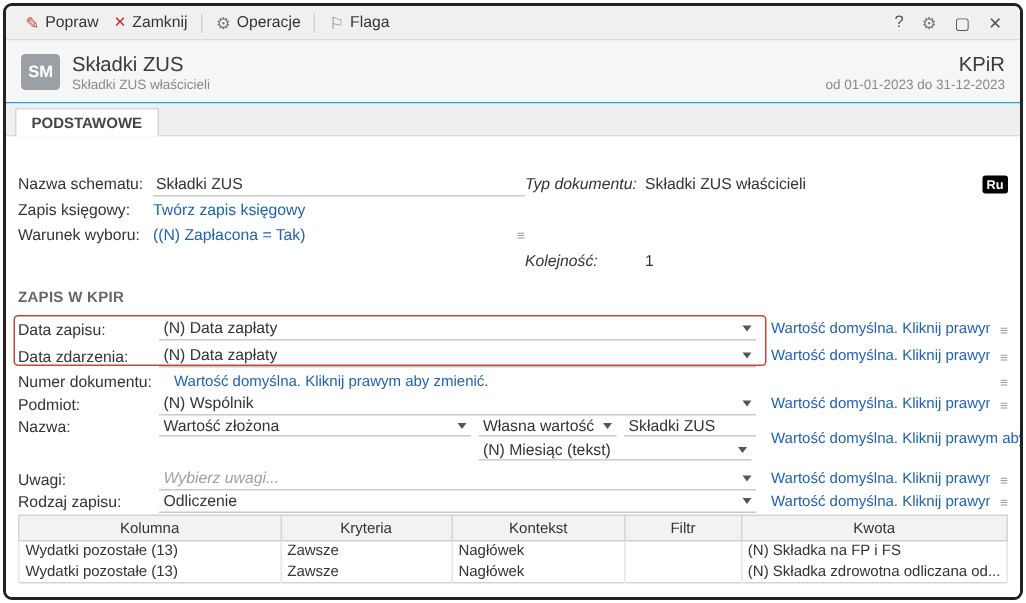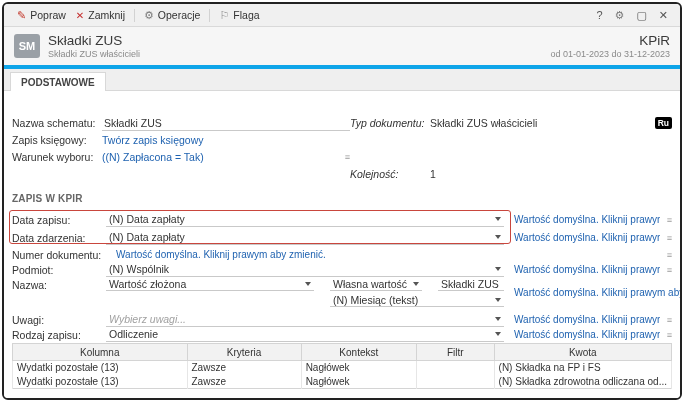--- a/index.html
+++ b/index.html
@@ -35,21 +35,21 @@
   .icon-gear { color:#7a7a7a; font-size:11px; }
   .icon-flag { color:#8a8a8a; font-size:11px; }
   .tb-right { margin-left:auto; display:flex; align-items:center; gap:12px; color:#555; padding-right:4px; }
   .tb-right span { font-size:11px; cursor:default; }
   
   .header {
     flex: 0 0 42px;
     background: #f6f6f6;
     display: flex; align-items: center;
     padding: 0 10px;
-    border-bottom: 4px solid #0ea5e9;
+    border-bottom: 1px solid #0ea5e9;
   }
   .sm-badge {
     width: 26px; height: 24px;
     background: #9aa0a6; color: #fff;
     border-radius: 3px;
     display:flex; align-items:center; justify-content:center;
     font-size: 11px; font-weight: bold;
     margin-right: 8px;
   }
   .header-titles { display:flex; flex-direction:column; }
@@ -121,21 +121,21 @@
   .highlight-wrap { position:relative; padding: 2px 0; }
   .highlight-box {
     position:absolute; left:-3px; top:0;
     width: 502px; height: 34px;
     border: 1.5px solid #c9463d;
     border-radius: 3px;
     pointer-events:none;
   }
   .opis-row { display:flex; align-items:stretch; margin-bottom:1px; }
   .opis-fields { width:398px; flex:0 0 398px; display:flex; flex-direction:column; gap:1px; }
-  .opis-line { display:flex; gap:16px; height:15px; }
+  .opis-line { display:flex; gap:5px; height:15px; }
   .of1 { width: 208px; }
   .of2 { width: 92px; }
   .of3 { flex:1; }
   .of-spacer { width: 208px; flex:0 0 208px; }
   .of4 { width: 182px; }
   .ofield {
     border-bottom:1px solid #c9c9c9; height:14px;
     display:flex; align-items:center; justify-content:space-between;
     padding:0 3px;
   }

